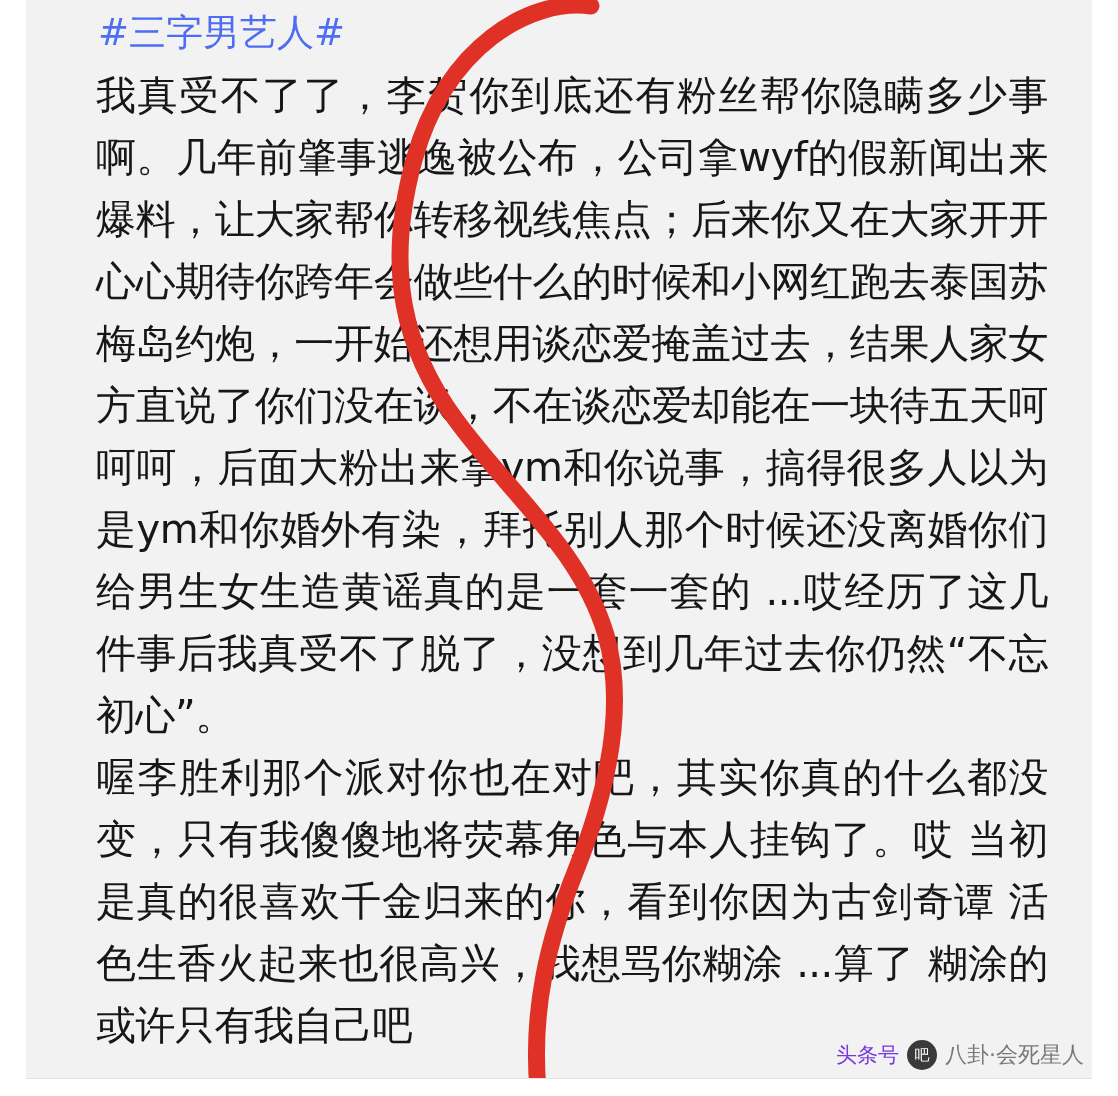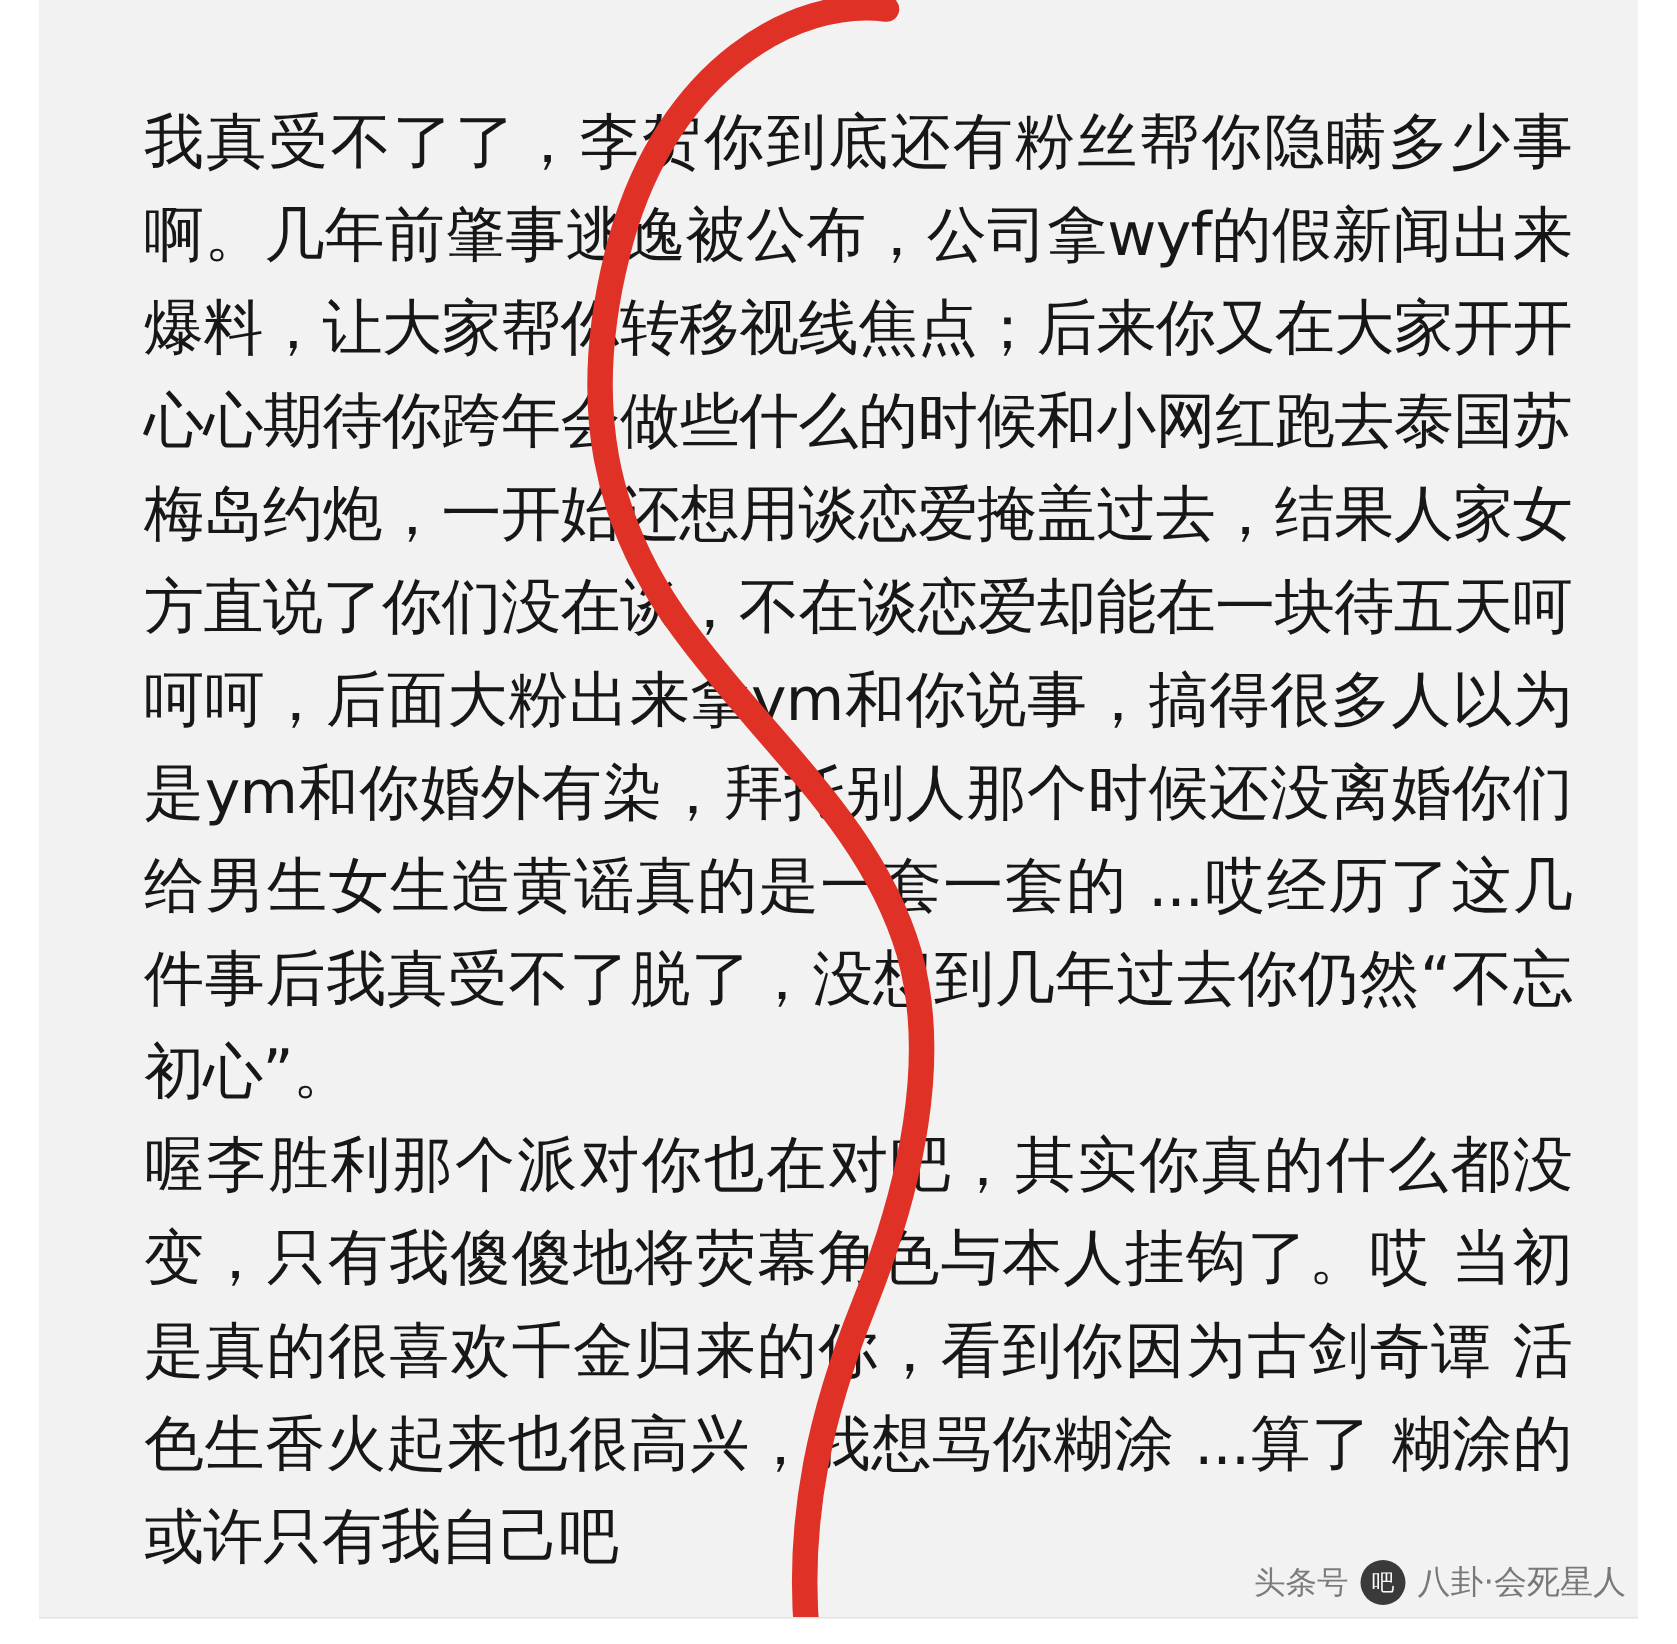--- a/index.html
+++ b/index.html
@@ -90,21 +90,21 @@
     position: absolute;
     right: 34px;
     bottom: 26px;
     display: flex;
     align-items: center;
     gap: 8px;
     opacity: 0.92;
   }
   #watermark .wm-text {
     font-size: 21px;
-    color: #737373;
+    color: #6d28d9;
     white-space: nowrap;
     font-family: "DejaVu Sans", "Liberation Sans", sans-serif;
   }
   #watermark .wm-avatar {
     width: 30px;
     height: 30px;
     border-radius: 50%;
     background: #2b2b2b;
     display: flex;
     align-items: center;
@@ -123,20 +123,21 @@
 </head>
 <body>
 
 <div id="page">
 
   <div id="left-white-strip"></div>
   <div id="right-white-strip"></div>
 
   <div id="post-card">
 
+    <div id="hashtag">#三字男艺人#</div>
 
     <div id="body-text">
       <p>我真受不了了，李贺你到底还有粉丝帮你隐瞒多少事啊。几年前肇事逃逸被公布，公司拿wyf的假新闻出来爆料，让大家帮你转移视线焦点；后来你又在大家开开心心期待你跨年会做些什么的时候和小网红跑去泰国苏梅岛约炮，一开始还想用谈恋爱掩盖过去，结果人家女方直说了你们没在谈，不在谈恋爱却能在一块待五天呵呵呵，后面大粉出来拿ym和你说事，搞得很多人以为是ym和你婚外有染，拜托别人那个时候还没离婚你们给男生女生造黄谣真的是一套一套的 ...哎经历了这几件事后我真受不了脱了，没想到几年过去你仍然“不忘初心”。</p>
       <p>喔李胜利那个派对你也在对吧，其实你真的什么都没变，只有我傻傻地将荧幕角色与本人挂钩了。哎 当初是真的很喜欢千金归来的你，看到你因为古剑奇谭 活色生香火起来也很高兴，我想骂你糊涂 ...算了 糊涂的或许只有我自己吧</p>
     </div>
 
     <svg id="red-annotation" viewBox="0 0 360 1106" preserveAspectRatio="none" xmlns="http://www.w3.org/2000/svg">
       <path d="M265 16
                C 205 8, 120 55, 88 170
                C 58 280, 78 360, 130 430

